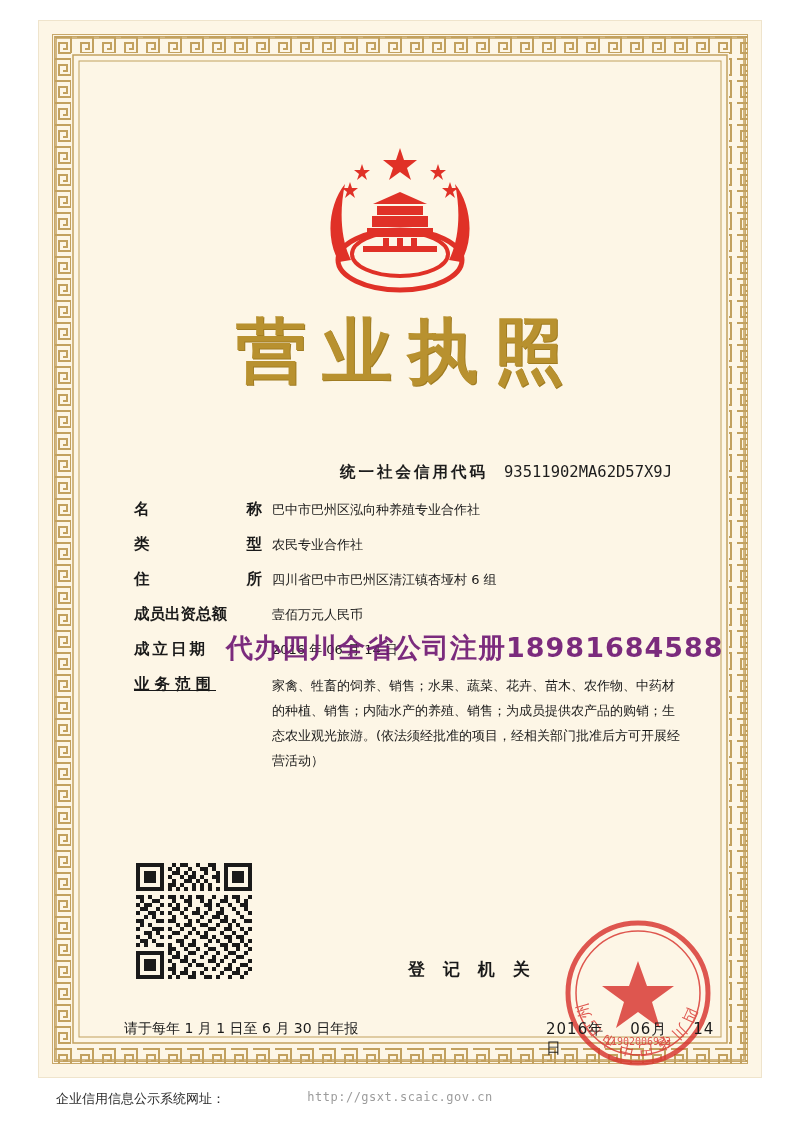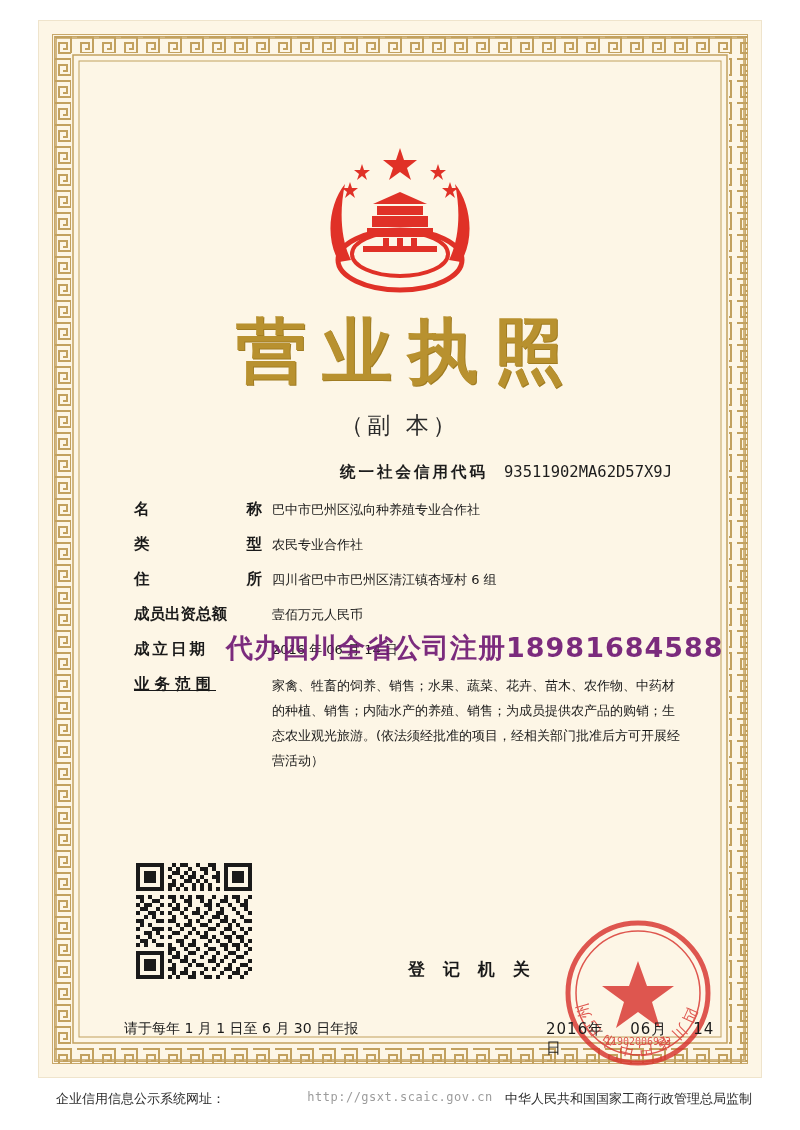--- a/index.html
+++ b/index.html
@@ -275,21 +275,20 @@
 
           <polygon points="85,6 89,18 102,18 92,26 96,38 85,30 74,38 78,26 68,18 81,18"></polygon>
           <polygon points="47,22 49,28 55,28 50,32 52,38 47,34 42,38 44,32 39,28 45,28"></polygon>
           <polygon points="35,40 37,46 43,46 38,50 40,56 35,52 30,56 32,50 27,46 33,46"></polygon>
           <polygon points="123,22 125,28 131,28 126,32 128,38 123,34 118,38 120,32 115,28 121,28"></polygon>
           <polygon points="135,40 137,46 143,46 138,50 140,56 135,52 130,56 132,50 127,46 133,46"></polygon>
         </g>
       </svg>
 
       <div class="title">营业执照</div>
-      <div class="subtitle">（副  本）</div>
 
       <div class="credit-code">
         <span class="label">统一社会信用代码</span><span class="value">93511902MA62D57X9J</span>
       </div>
 
       <div class="fields">
         <div class="row">
           <div class="label">
             <span>名</span>
             <span>称</span>
@@ -400,14 +399,13 @@
         <b>2016</b><span>年</span><span class="gap"></span><b>06</b><span>月</span><span class="gap"></span><b>14</b><span>日</span>
       </div>
 
       <div class="annual-note">请于每年 1 月 1 日至 6 月 30 日年报</div>
 
       <div class="url-center">http://gsxt.scaic.gov.cn</div>
     </div>
   </div>
 
   <div class="footer-left">企业信用信息公示系统网址：</div>
-  <div class="footer-right">中华人民共和国国家工商行政管理总局监制</div>
 </div>
 
 </body></html>

